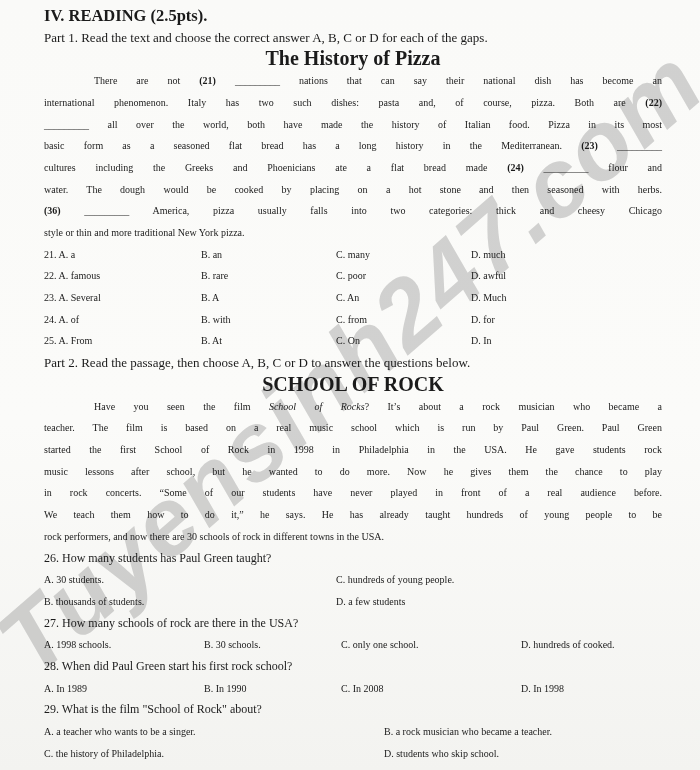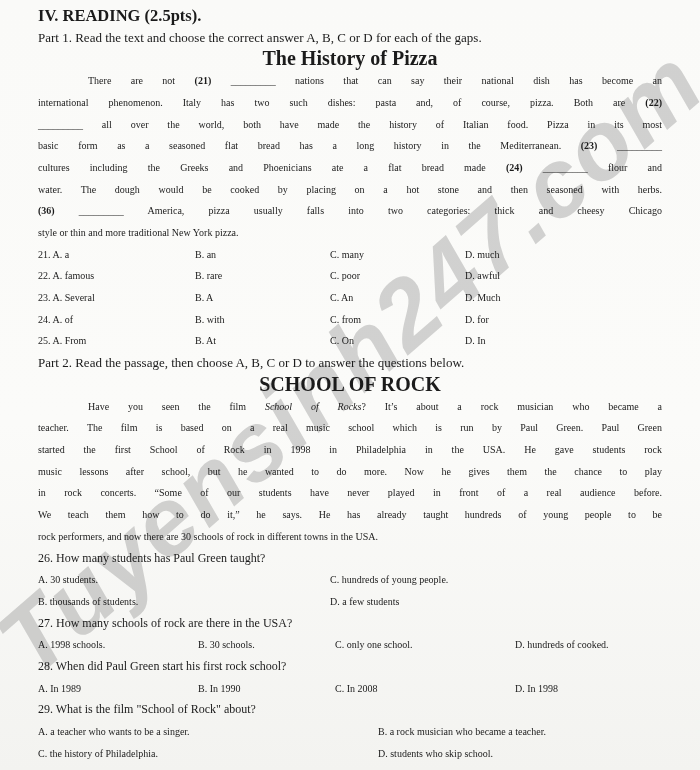--- a/index.html
+++ b/index.html
@@ -30,21 +30,21 @@
     font-size:96px;
     letter-spacing:2px;
     white-space:nowrap;
     color:var(--watermark);
     opacity:0.34;
     z-index:0;
     pointer-events:none;
   }
   .content{
     position:absolute;
-    left:38px;right:38px;top:5px;
+    left:44px;right:38px;top:5px;
     z-index:1;
   }
   .line{
     font-size:10px;
     line-height:21.7px;
     min-height:21.7px;
   }
   .just{
     text-align:justify;
     text-align-last:justify;

